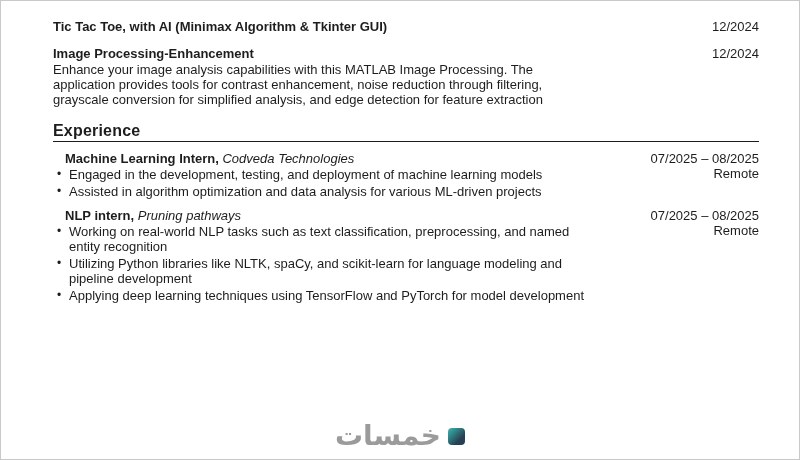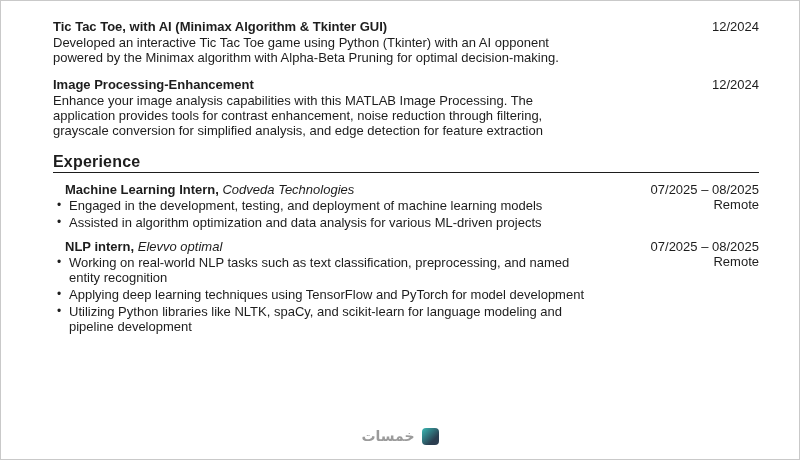--- a/index.html
+++ b/index.html
@@ -52,41 +52,40 @@
   .job ul.bullets{padding-left:16px;}
   .job ul.bullets li{max-width:525px;}
 
   
   .watermark{
     position:absolute;left:0;right:0;bottom:12px;
     display:flex;align-items:center;justify-content:center;gap:7px;
   }
   .watermark-text{
     font-family:"DejaVu Sans",sans-serif;
-    font-size:14px;font-weight:bold;color:#9b9b9b;line-height:22px;
+    font-size:28px;font-weight:bold;color:#9b9b9b;line-height:22px;
   }
   .watermark-logo{
     width:17px;height:17px;border-radius:4px;
     background:linear-gradient(135deg,#39b9b4 0%,#2b3e50 70%);
     display:inline-block;
   }
 </style>
 </head>
 <body>
 
 <div class="frame">
   <div class="content">
 
 
     <div class="entry">
       <div class="entry-head">
         <span class="entry-title">Tic Tac Toe, with AI (Minimax Algorithm &amp; Tkinter GUI)</span>
         <span class="entry-date">12/2024</span>
       </div>
-      <p class="entry-desc">Developed an interactive Tic Tac Toe game using Python (Tkinter) with an AI opponent powered by the Minimax algorithm with Alpha-Beta Pruning for optimal decision-making.</p>
     </div>
 
     <div class="entry">
       <div class="entry-head">
         <span class="entry-title">Image Processing-Enhancement</span>
         <span class="entry-date">12/2024</span>
       </div>
       <p class="entry-desc">Enhance your image analysis capabilities with this MATLAB Image Processing. The application provides tools for contrast enhancement, noise reduction through filtering, grayscale conversion for simplified analysis, and edge detection for feature extraction</p>
     </div>
 
@@ -107,26 +106,26 @@
       </ul>
     </div>
 
     <div class="job">
       <div class="job-meta">
         <div>07/2025 – 08/2025</div>
         <div>Remote</div>
       </div>
       <p class="job-titleline">
         <span class="job-title">NLP intern,</span>
-        <span class="job-company">Elevvo optimal</span>
+        <span class="job-company">Pruning pathways</span>
       </p>
       <ul class="bullets">
         <li>Working on real-world NLP tasks such as text classification, preprocessing, and named entity recognition</li>
+        <li>Utilizing Python libraries like NLTK, spaCy, and scikit-learn for language modeling and pipeline development</li>
         <li>Applying deep learning techniques using TensorFlow and PyTorch for model development</li>
-        <li>Utilizing Python libraries like NLTK, spaCy, and scikit-learn for language modeling and pipeline development</li>
       </ul>
     </div>
 
   </div>
 
   <div class="watermark">
     <span class="watermark-text">خمسات</span>
     <span class="watermark-logo"></span>
   </div>
 </div>

